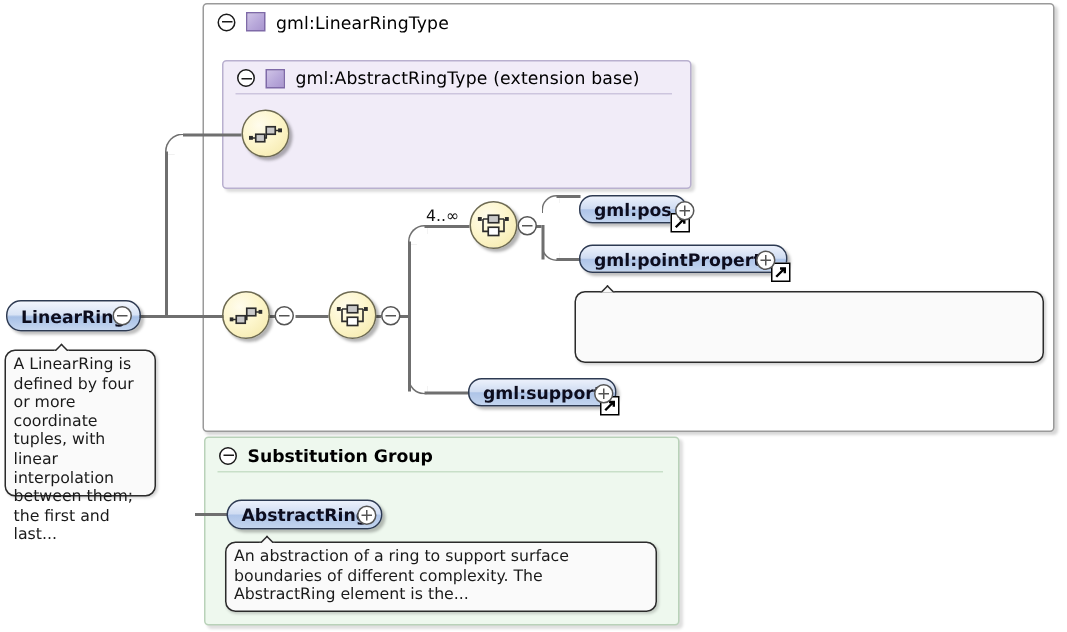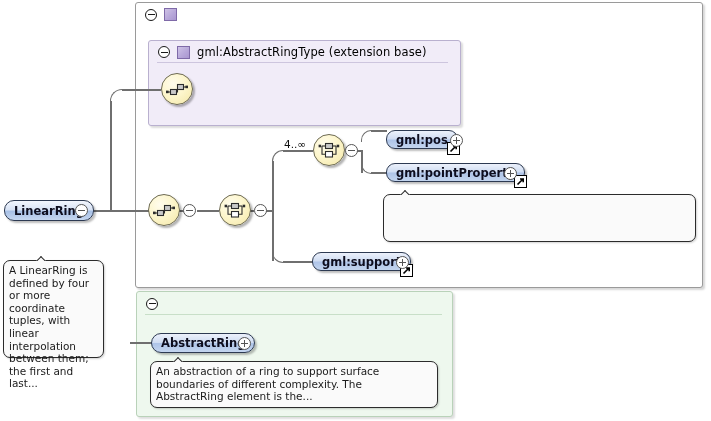--- a/index.html
+++ b/index.html
@@ -138,38 +138,40 @@
 </style>
 </head>
 <body>
 
 <div class="abs outer-box">
   <div class="box-head">
     <span class="collapse-circ">
         <i></i>
       </span>
     <span class="type-sq"></span>
+    <span class="head-label">gml:LinearRingType</span>
   </div>
 </div>
 
 <div class="abs inner-box">
   <div class="box-head">
     <span class="collapse-circ">
         <i></i>
       </span>
     <span class="type-sq"></span>
     <span class="head-label">gml:AbstractRingType (extension base)</span>
   </div>
 </div>
 
 <div class="abs subst-box">
   <div class="box-head">
     <span class="collapse-circ">
         <i></i>
       </span>
+    <span class="subst-head-label">Substitution Group</span>
   </div>
 </div>
 
 <div class="abs wire hline" style="left:87px;top:210px;width:24px;"></div>
 
 <div class="abs wire vline" style="left:110px;top:101px;height:110px;"></div>
 <div class="abs curve" style="left:110px;top:89px;width:13px;height:13px;border-left-width:1.6px;border-top-width:1.6px;border-top-left-radius:12px;"></div>
 <div class="abs wire hline" style="left:122px;top:89px;width:39px;"></div>
 
 <div class="abs wire hline" style="left:110px;top:210px;width:40px;"></div>
@@ -199,21 +201,21 @@
 
 <div class="abs wire hline" style="left:130px;top:342px;width:22px;"></div>
 
 <div class="abs pill lr" style="left:4px;top:200px;">
   <span>LinearRing</span>
 </div>
 <div class="abs oper" style="left:75px;top:204px;">
     <i></i>
   </div>
 
-<div class="abs tip" style="left:3px;top:233px;width:101px;height:98px;margin-top:27px;">
+<div class="abs tip" style="left:3px;top:233px;width:101px;height:98px;">
   <div class="nub" style="left:30px;top:-8px;"></div>
   <span>A LinearRing is defined by four or more coordinate tuples, with linear interpolation between them; the first and last...</span>
 </div>
 
 <div class="abs mg" style="left:161px;top:73px;">
   <svg width="22" height="16" viewBox="0 0 22 16">
     <g stroke="#2c2c2c" stroke-width="1.1" fill="#c9c9c9">
       <rect x="4.5" y="8.5" width="6" height="5"></rect>
       <rect x="11.5" y="3.5" width="6" height="5"></rect>
     </g>

